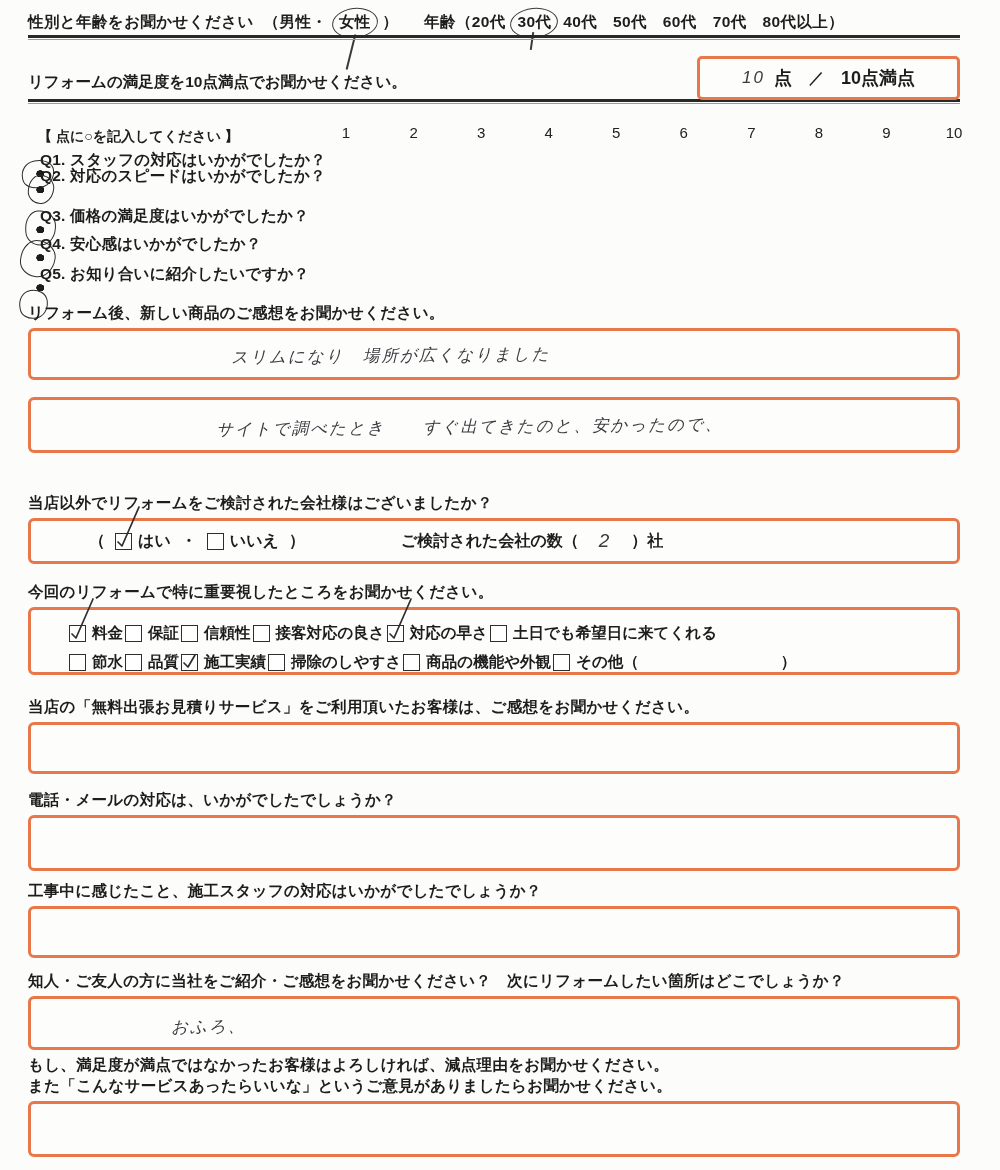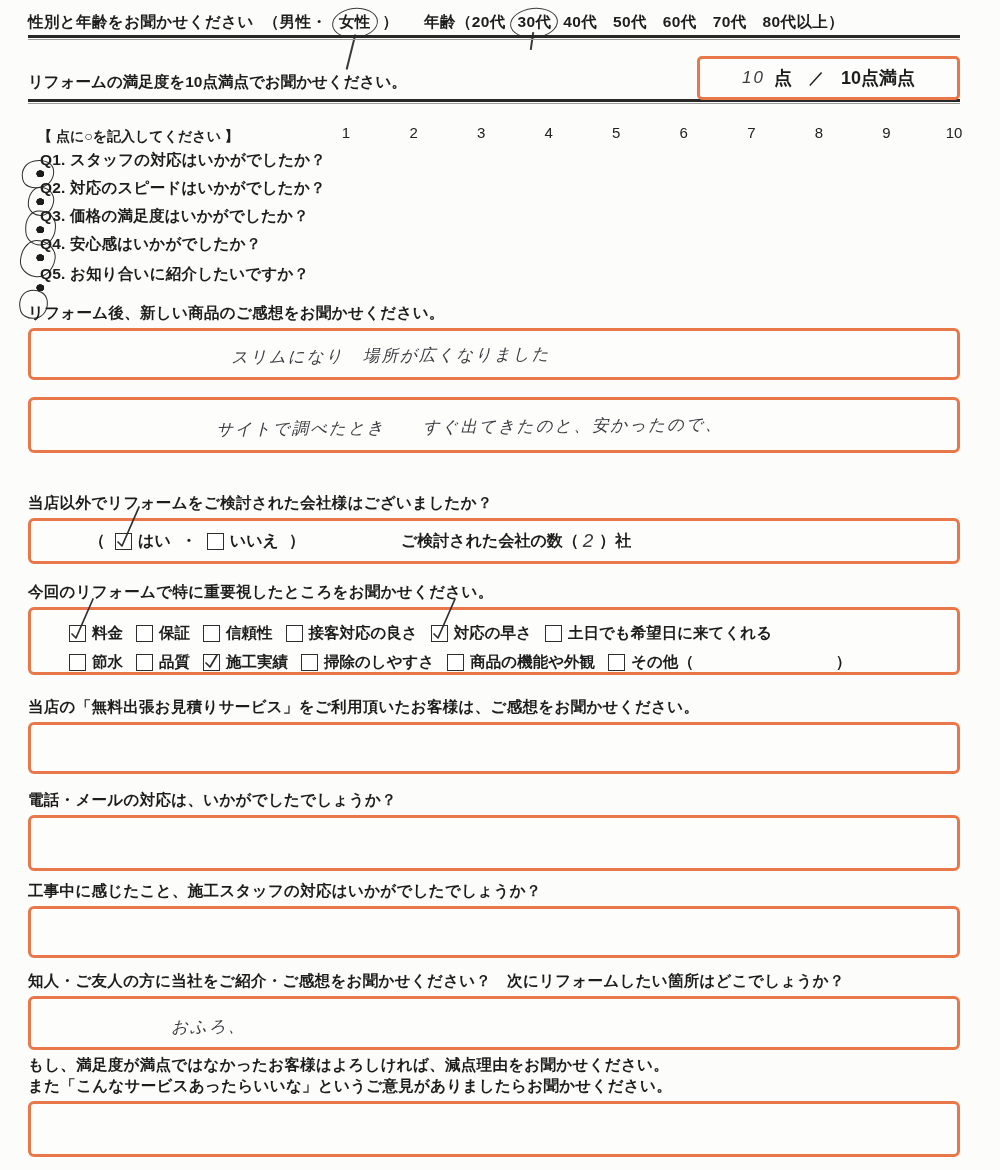--- a/index.html
+++ b/index.html
@@ -55,25 +55,25 @@
 
   
   .chk-item{display:inline-flex;align-items:center;gap:6px;position:relative;}
   .cbox{position:relative;width:15px;height:15px;border:1.8px solid #2e2e2e;flex:none;background:#fff;}
   .cbox svg{position:absolute;left:-4px;top:-19px;width:34px;height:36px;overflow:visible;display:none;}
   .cbox path{fill:none;stroke:#2e2e2e;stroke-width:1.7;stroke-linecap:round;stroke-linejoin:round;}
   .chk-item.checked:not(.tail) .mark-s{display:block;}
   .chk-item.checked.tail .mark-l{display:block;}
 
   .comp-line{display:flex;align-items:center;height:100%;padding-left:58px;font-size:16px;font-weight:700;gap:10px;}
-  .comp-count{margin-left:86px;display:inline-flex;align-items:center;gap:4px;}
+  .comp-count{margin-left:86px;display:inline-flex;align-items:center;gap:20px;}
   .count-val{font-size:19px;}
 
   .p-rows{padding:11px 0 0 38px;}
-  .p-row{display:flex;align-items:center;gap:13px;font-size:15.5px;font-weight:700;height:25px;}
+  .p-row{display:flex;align-items:center;gap:2px;font-size:15.5px;font-weight:700;height:25px;}
   .p-row+.p-row{margin-top:4px;}
   .other-gap{display:inline-block;width:130px;}
 </style>
 </head>
 <body>
 
 <div class="page">
 
   <div class="gender-row">
     <span class="seg">性別と年齢をお聞かせください</span>
@@ -118,21 +118,21 @@
         <i class="dot" style="left: 33.3333%;"></i>
         <i class="dot" style="left: 44.4444%;"></i>
         <i class="dot" style="left: 55.5556%;"></i>
         <i class="dot" style="left: 66.6667%;"></i>
         <i class="dot" style="left: 77.7778%;"></i>
         <i class="dot" style="left: 88.8889%;"></i>
         <i class="dot" style="left: 100%;"></i>
         <i class="cmark v0" style="left: 100%;"></i>
       </div>
   </div>
-  <div class="q-row" style="top:178px">
+  <div class="q-row" style="top:166px">
     <div class="q-label">Q2. 対応のスピードはいかがでしたか？</div>
     <div class="rating-scale">
         <i class="dline"></i>
         <i class="dot" style="left: 0%;"></i>
         <i class="dot" style="left: 11.1111%;"></i>
         <i class="dot" style="left: 22.2222%;"></i>
         <i class="dot" style="left: 33.3333%;"></i>
         <i class="dot" style="left: 44.4444%;"></i>
         <i class="dot" style="left: 55.5556%;"></i>
         <i class="dot" style="left: 66.6667%;"></i>

